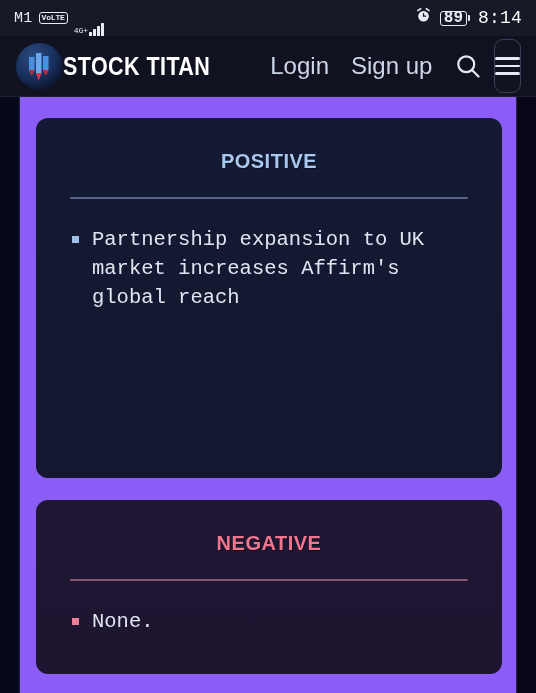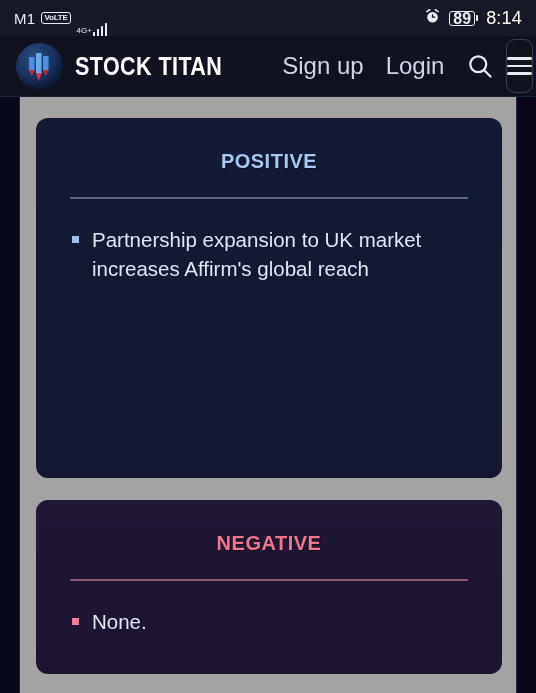--- a/index.html
+++ b/index.html
@@ -23,21 +23,21 @@
   .edge-line-l { position:absolute; left:19px; top:36px; width:1px; height:657px;
     background:#1e2340; z-index:6; }
   .edge-line-r { position:absolute; left:516px; top:36px; width:1px; height:657px;
     background:#2a2545; z-index:6; }
 
   
   .statusbar {
     position:absolute; left:0; top:0; width:536px; height:36px;
     background:#171a26; color:#f2f4f8;
     display:flex; align-items:center; justify-content:space-between;
-    padding:0 14px; z-index:30;
+    padding:0 14px; z-index:30;font-family:Liberation Mono, monospace;
   }
   .sb-left { display:flex; align-items:center; gap:6px; }
   .carrier { font-size:15px; letter-spacing:.3px; color:#e9ecf3; }
   .volte {
     border:1.5px solid #e9ecf3; border-radius:3px;
     font-size:8px; font-weight:bold; letter-spacing:-.2px;
     padding:1px 2px; line-height:1; color:#e9ecf3;text-align:center;
   }
   .netwrap { display:flex; align-items:flex-end; gap:1px;margin-top:22px; }
   .nettext { font-size:8px; line-height:1; margin-bottom:1px; color:#e9ecf3; }
@@ -58,21 +58,21 @@
   .batt-tip { width:2px; height:6px; background:#e9ecf3; border-radius:0 1px 1px 0; margin-left:1px; }
   .clock { font-size:18px; color:#ffffff; letter-spacing:.2px; }
 
   
   .navbar {
     position:absolute; left:0; top:36px; width:536px; height:61px;
     background:#10121f;
     display:flex; align-items:center; z-index:20;
     border-bottom:1px solid #1d2138;
   }
-  .brand { display:flex; align-items:center; gap:12px; margin-left:16px; }
+  .brand { display:flex; align-items:center; margin-left:16px; }
   .logo {
     width:47px; height:47px; border-radius:50%;
     background:radial-gradient(circle at 38% 30%, #2b4c80 0%, #1a3160 45%, #0d1730 75%, #080d1c 100%);
     position:relative; overflow:hidden; flex:none;
   }
   .logo svg { position:absolute; left:0; top:0; }
   .brandname {
     font-family:"Liberation Sans Narrow","Liberation Sans", sans-serif;
     font-size:25px; font-weight:bold; color:#ffffff;
     letter-spacing:.5px; transform:scaleX(.86); transform-origin:left center;
@@ -88,21 +88,21 @@
     margin-left:12px; margin-right:16px;
     width:54px; height:54px; border:1px solid #39405c; border-radius:9px;
     display:flex; flex-direction:column; align-items:center; justify-content:center;
     gap:5px; cursor:pointer; background:#11131f;
   }
   .menu-btn span { display:block; width:25px; height:2.5px; background:#e6eaf5; border-radius:2px; }
 
   
   .content {
     position:absolute; left:20px; top:97px; width:496px; height:596px;
-    background:#a3a3a3; z-index:10; overflow:hidden;
+    background:#8b5cf6; z-index:10; overflow:hidden;
   }
   .card {
     position:absolute; left:16px; width:466px;
     border-radius:12px;
   }
   .card-positive {
     top:21px; height:360px;
     background:linear-gradient(180deg,#141a33 0%,#131830 100%);
   }
   .card-negative {
@@ -115,21 +115,21 @@
     font-weight:bold; font-size:29px; letter-spacing:.5px;
     font-variant:small-caps; text-transform:lowercase;
   }
   .card-title::first-letter { font-size:1em; }
   .title-positive { color:#a8c8f0; text-shadow:1px 1px 0 rgba(0,0,0,.45); }
   .title-negative { color:#f2758f; text-shadow:1px 1px 0 rgba(0,0,0,.45); }
   .divider { height:2px; margin:22px 34px 0 34px; border-radius:2px; }
   .divider-positive { background:#5a6486; }
   .divider-negative { background:#8b5470; }
 
-  ul.bullets { list-style:none; margin:26px 30px 0 34px; }
+  ul.bullets { list-style:none; margin:26px 30px 0 34px;font-family:Liberation Mono, monospace; }
   ul.bullets li {
     position:relative; padding-left:22px; margin-bottom:2px;
     font-size:20.5px; line-height:29px; color:#dfe6f2;
   }
   ul.bullets li::before {
     content:""; position:absolute; left:2px; top:11px;
     width:7px; height:7px;
   }
   .bullets-positive li::before { background:#9fc0e8; }
   .bullets-negative li::before { background:#ef7f99; }
@@ -180,22 +180,22 @@
             <path d="M27 13 L32.5 13 L32.5 27 L29.7 31.5 L27 27 Z" fill="#4a8fe0"></path>
             <path d="M13 27 L18.5 27 L15.7 33 Z" fill="#c22a3a"></path>
             <path d="M20 30 L25.5 30 L22.7 38 Z" fill="#d8374a"></path>
             <path d="M27 27 L32.5 27 L29.7 33 Z" fill="#c22a3a"></path>
           </g>
         </svg>
       </span>
       <span class="brandname">STOCK TITAN</span>
     </div>
     <div class="navlinks">
+      <span class="navlink">Login</span>
       <span class="navlink">Sign up</span>
-      <span class="navlink">Login</span>
     </div>
     <div class="search-btn">
       <svg width="28" height="28" viewBox="0 0 24 24" fill="none" stroke="#e6eaf5" stroke-width="1.9">
         <circle cx="10.5" cy="10.5" r="6.8"></circle>
         <path d="M15.4 15.4 L21 21" stroke-linecap="round"></path>
       </svg>
     </div>
     <div class="menu-btn">
       <span></span>
       <span></span>

